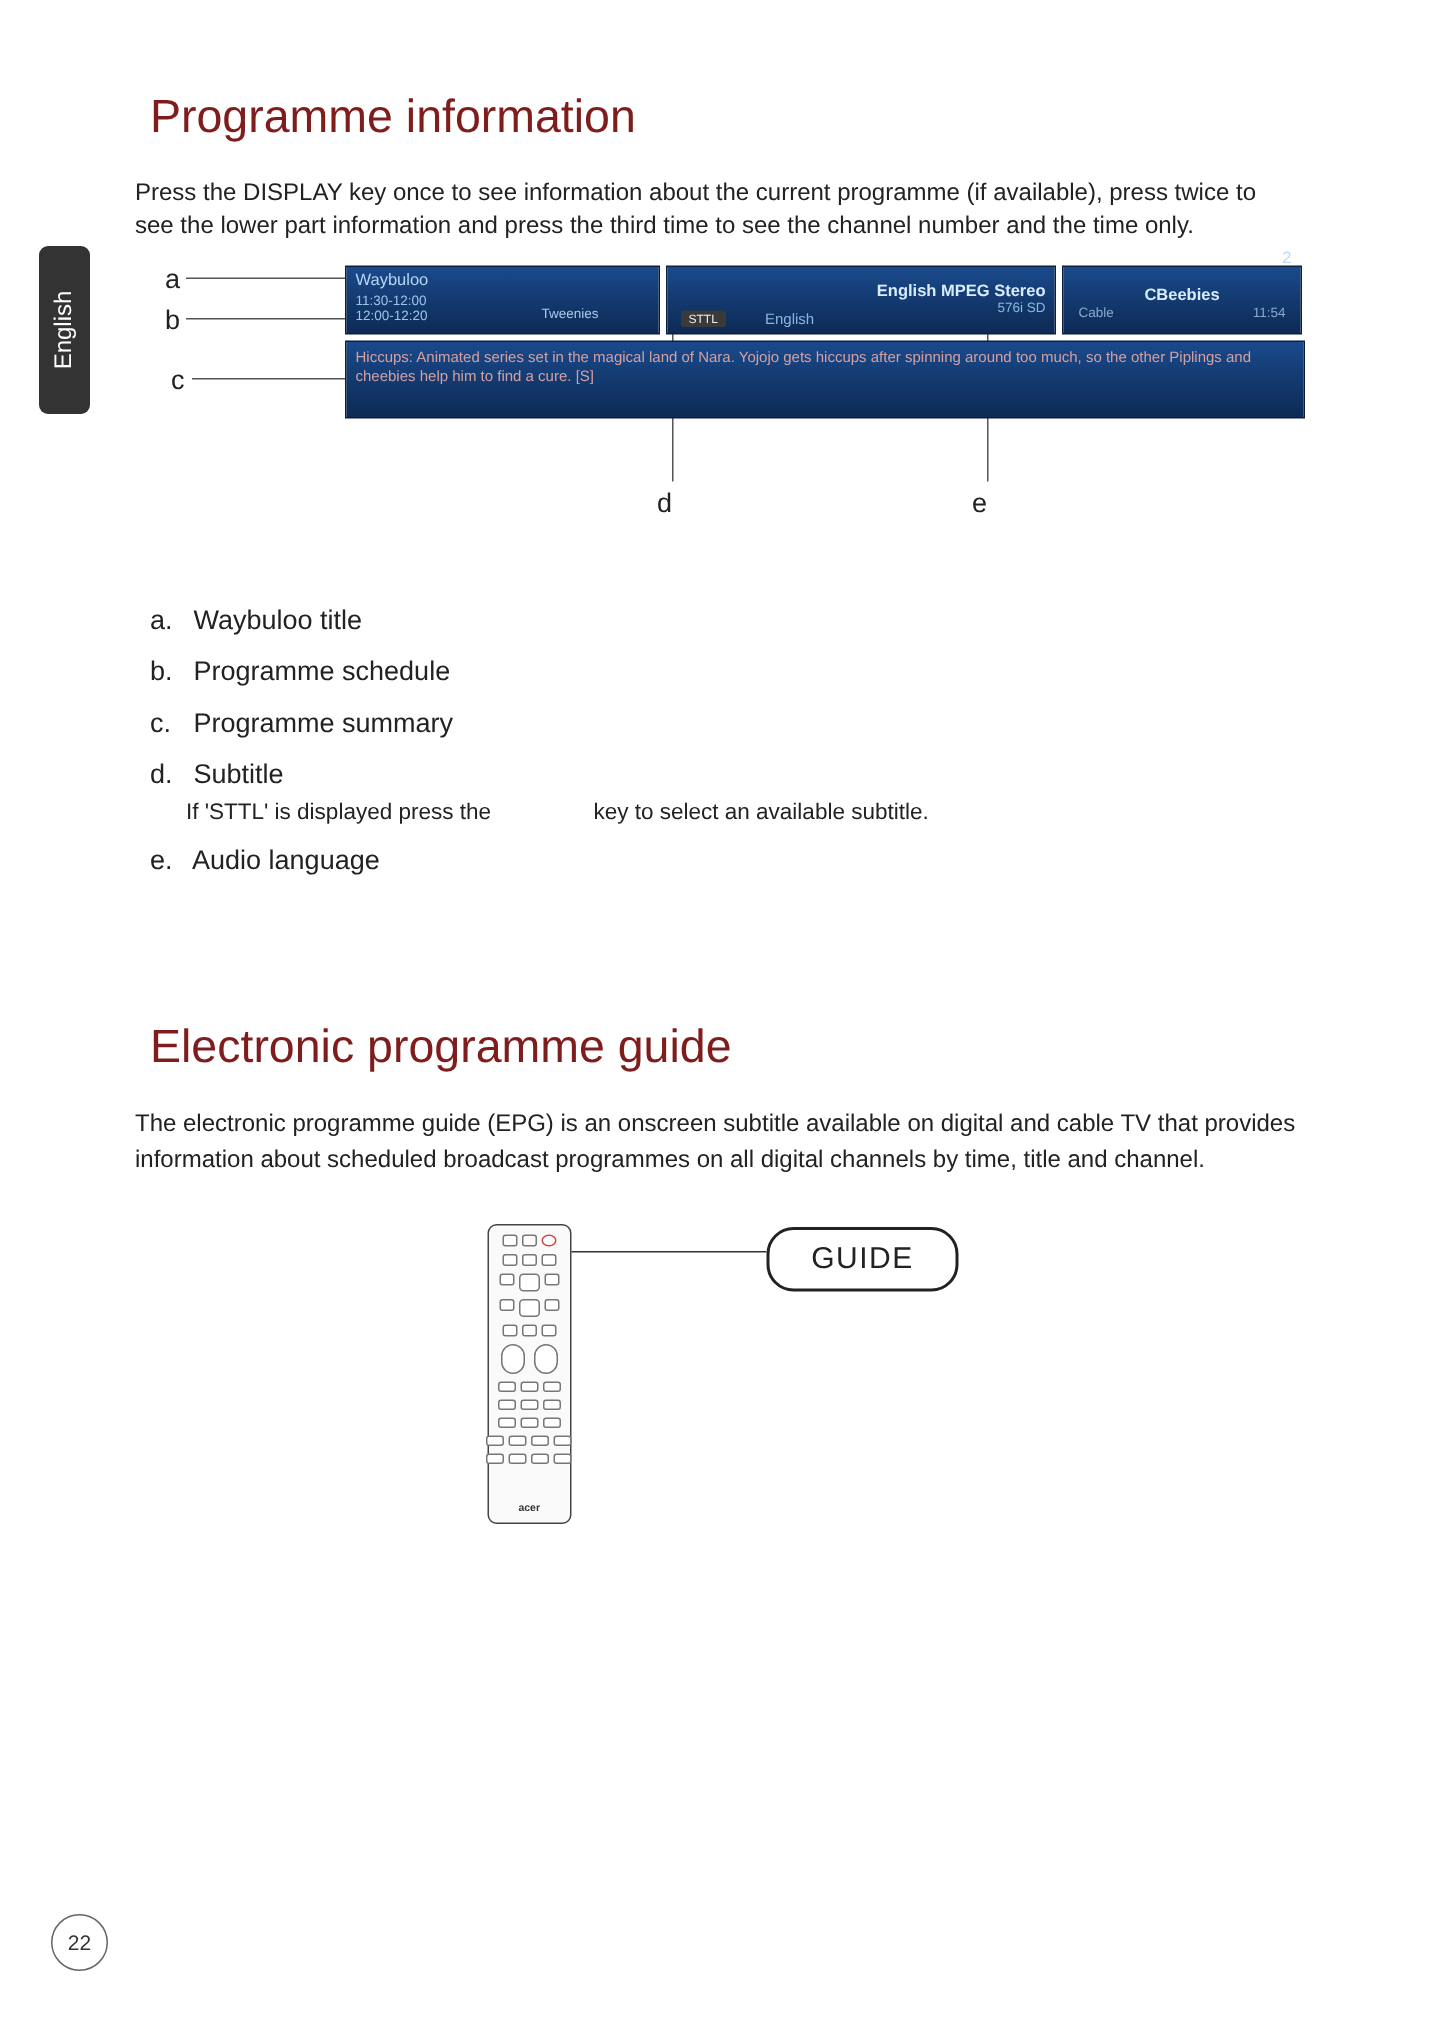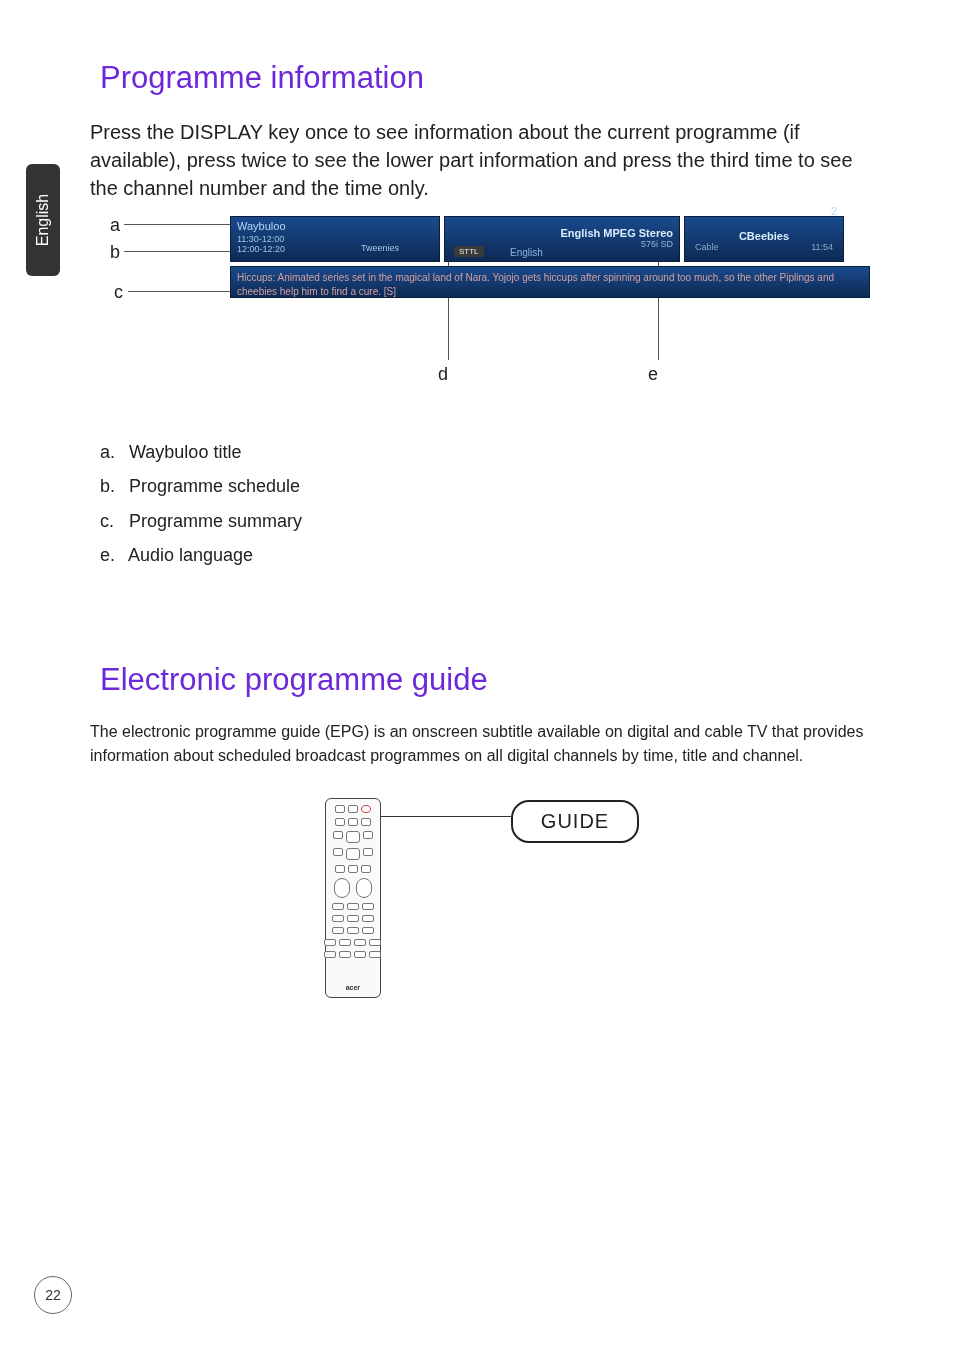--- a/index.html
+++ b/index.html
@@ -29,28 +29,28 @@
       font-size: 16px;
       white-space: nowrap;
     }
     .content {
       padding: 60px 90px 0 100px;
     }
     h1 {
       font-size: 31px;
       font-weight: 400;
       margin-bottom: 22px;
-      color: #6d28d9;
+      color: #7f1d1d;
     }
     h1.epg {
       margin-top: 90px;
       margin-bottom: 22px;
     }
     p.body {
-      font-size: 20px;
+      font-size: 16px;
       line-height: 1.4;
       color: #222;
       margin-bottom: 10px;
       margin-left: -10px;
     }
     p.body2 {
       font-size: 16px;
       line-height: 1.5;
       color: #222;
       margin-bottom: 30px;
@@ -76,21 +76,21 @@
     }
     .osd .tile {
       background: linear-gradient(#1a4a8c, #0d2a54);
       border: 1px solid #0a1e3c;
       padding: 3px 6px;
       height: 46px;
       position: relative;
       color: #9ec2e8;
     }
     .tile.left { width: 210px; }
-    .tile.mid  { width: 236px; text-align: right; padding-top: 10px; }
+    .tile.mid  { width: 260px; text-align: right; padding-top: 10px; }
     .tile.mid .row1 { color: #d8ecff; font-weight: 600; font-size: 11px; }
     .tile.mid .row2 { color: #8fb8e0; font-size: 9px; }
     .tile.right{ width: 160px; text-align: center; }
     .tile.right .chnum { position:absolute; top:-12px; right:6px; color:#bcd9f4; font-size:11px; }
     .tile.right .chname { color:#d8ecff; font-weight:600; font-size:11px; margin-top:10px; }
     .tile.right .row2 { font-size:9px; color:#88a8cc; display:flex; justify-content:space-between; padding:0 4px;}
     .tile.left .title { color:#b6d7f6; font-size:11px; }
     .tile.left .time1 { color:#9cc4e8; font-size:9px; margin-top:2px; }
     .tile.left .time2 { color:#9cc4e8; font-size:9px; }
     .tile.left .next  { position:absolute; left:130px; top:26px; font-size:9px; color:#a8c9e8; }
@@ -106,21 +106,21 @@
       color:#8bb5de; font-size:10px;
     }
     .summary-bar {
       margin-top: 4px;
       background: linear-gradient(#1a4a8c, #0d2a54);
       border: 1px solid #0a1e3c;
       color:#c28a8a;
       font-size:10px;
       padding: 4px 6px;
       line-height: 1.35;
-      height: 32px;
+      height: 52px;
     }
     .summary-bar span.t { color:#d4a0a0; }
     
     .ptr {
       position:absolute;
       background:#555;
     }
     .ptr.h { height:1px; }
     .ptr.v { width:1px; }
     .lbl {
@@ -270,20 +270,29 @@
     </li>
     <li>
       <span class="marker">b.</span>
       <span>Programme schedule</span>
     </li>
     <li>
       <span class="marker">c.</span>
       <span>Programme summary</span>
     </li>
     <li>
+      <span class="marker">d.</span>
+      <span>Subtitle</span>
+      <span class="sub">
+        <span>If 'STTL' is displayed press the</span>
+        <span class="gap"></span>
+        <span>key to select an available subtitle.</span>
+      </span>
+    </li>
+    <li>
       <span class="marker">e.</span>
       <span>Audio language</span>
     </li>
   </ol>
 
   <h1 class="epg">Electronic programme guide</h1>
 
   <p class="body2">The electronic programme guide (EPG) is an onscreen subtitle available on digital and cable TV that provides information about scheduled broadcast programmes on all digital channels by time, title and channel.</p>
 
   <div class="remote-fig">

